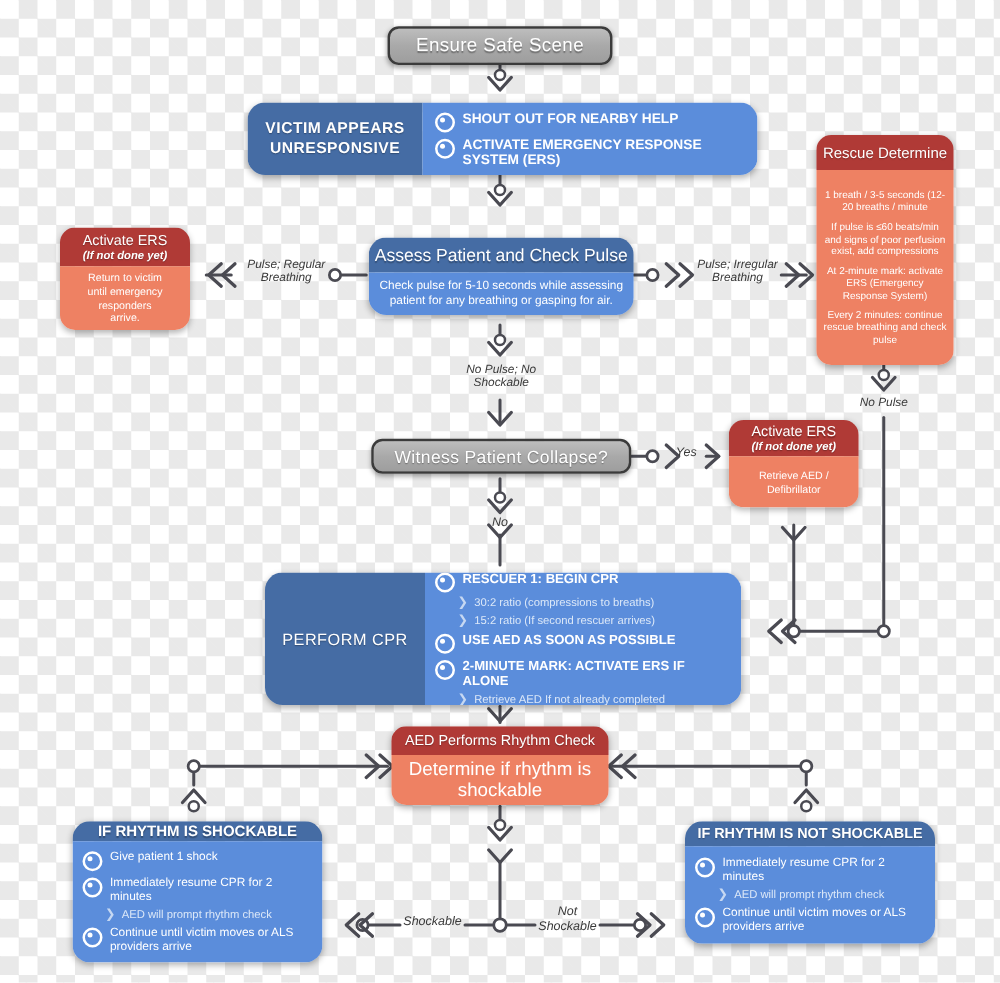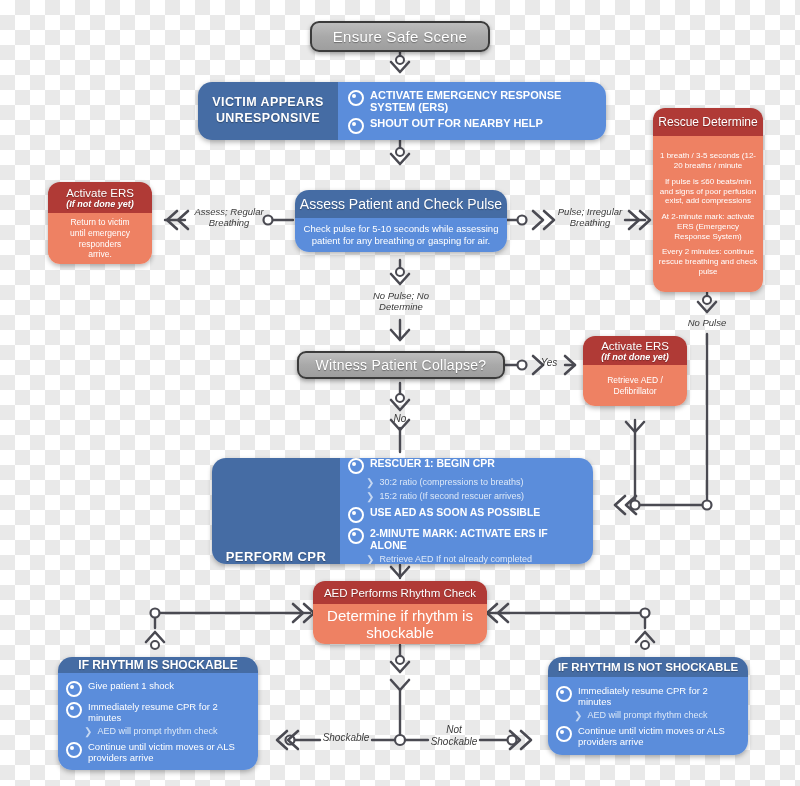--- a/index.html
+++ b/index.html
@@ -185,25 +185,25 @@
   <span>Ensure Safe Scene</span>
 </div>
 
 <div class="node blue-wrap" style="left:198px;top:82px;width:408px;height:58px;">
   <div class="blue-left" style="width:128px;font-size:12.5px;line-height:1.25;padding:0 6px;">
     <span>VICTIM APPEARS UNRESPONSIVE</span>
   </div>
   <div class="blue-right" style="flex:1;padding:6px 10px;font-size:11px;font-weight:bold;">
     <div class="bullet-row">
       <span class="radio"></span>
+      <span>SHOUT OUT FOR NEARBY HELP</span>
+    </div>
+    <div class="bullet-row">
+      <span class="radio"></span>
       <span>ACTIVATE EMERGENCY RESPONSE SYSTEM (ERS)</span>
-    </div>
-    <div class="bullet-row">
-      <span class="radio"></span>
-      <span>SHOUT OUT FOR NEARBY HELP</span>
     </div>
   </div>
 </div>
 
 <div class="node red-wrap" style="left:48px;top:182px;width:104px;height:82px;">
   <div class="red-head" style="padding:5px 4px 4px;">
     <span style="font-size:11.5px;">Activate ERS</span>
     <span style="font-size:9px;font-style:italic;font-weight:bold;">(If not done yet)</span>
   </div>
   <div class="red-body" style="padding:3px 19px;font-size:8.5px;line-height:1.25;">
@@ -240,21 +240,21 @@
   <div class="red-head" style="padding:4px 4px 3px;">
     <span style="font-size:11.5px;">Activate ERS</span>
     <span style="font-size:9px;font-style:italic;font-weight:bold;">(If not done yet)</span>
   </div>
   <div class="red-body" style="padding:3px 5px;font-size:8.5px;line-height:1.25;">
     <span>Retrieve AED / Defibrillator</span>
   </div>
 </div>
 
 <div class="node blue-wrap" style="left:212px;top:458px;width:381px;height:106px;">
-  <div class="blue-left" style="width:128px;font-size:13px;font-weight:bold;align-items:flex-end;">
+  <div class="blue-left" style="width:128px;font-size:13px;font-weight:normal;">
     <span>PERFORM CPR</span>
   </div>
   <div class="blue-right" style="flex:1;padding:5px 8px;font-size:10.5px;">
     <div class="bullet-row">
       <span class="radio"></span>
       <span style="font-weight:bold;">RESCUER 1: BEGIN CPR</span>
     </div>
     <div class="sub-row">
       <span class="chev-sm">❯</span>
       <span style="font-size:9px;">30:2 ratio (compressions to breaths)</span>
@@ -324,25 +324,25 @@
       <span class="chev-sm">❯</span>
       <span style="font-size:9px;">AED will prompt rhythm check</span>
     </div>
     <div class="bullet-row">
       <span class="radio"></span>
       <span>Continue until victim moves or ALS providers arrive</span>
     </div>
   </div>
 </div>
 
-<div class="edge-label" style="left:190px;top:207px;width:78px;font-size:9.5px;">Assess; Regular Breathing</div>
+<div class="edge-label" style="left:190px;top:207px;width:78px;font-size:9.5px;">Pulse; Regular Breathing</div>
 
 <div class="edge-label" style="left:548px;top:207px;width:84px;font-size:9.5px;">Pulse; Irregular Breathing</div>
 
-<div class="edge-label" style="left:355px;top:291px;width:92px;font-size:9.5px;">No Pulse; No Determine</div>
+<div class="edge-label" style="left:355px;top:291px;width:92px;font-size:9.5px;">No Pulse; No Shockable</div>
 
 <div class="edge-label" style="left:672px;top:318px;width:70px;font-size:9.5px;">No Pulse</div>
 
 <div class="edge-label" style="left:533px;top:357px;width:32px;font-size:10px;">Yes</div>
 
 <div class="edge-label" style="left:384px;top:413px;width:32px;font-size:10px;">No</div>
 
 <div class="edge-label" style="left:313px;top:732px;width:66px;font-size:10px;">Shockable</div>
 
 <div class="edge-label" style="left:424px;top:724px;width:60px;font-size:10px;line-height:1.15;">Not Shockable</div>

